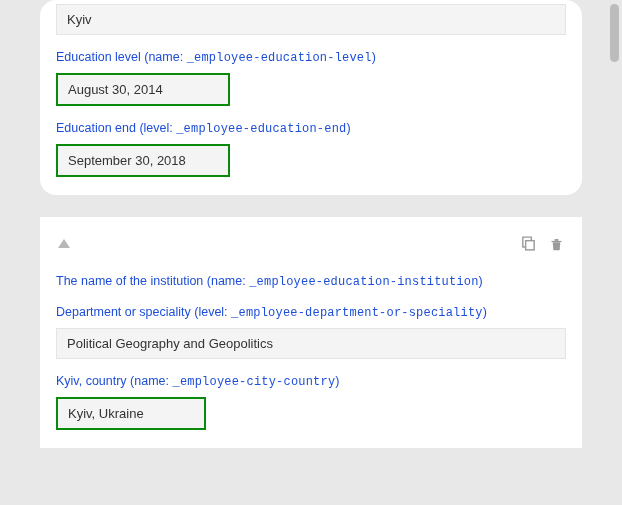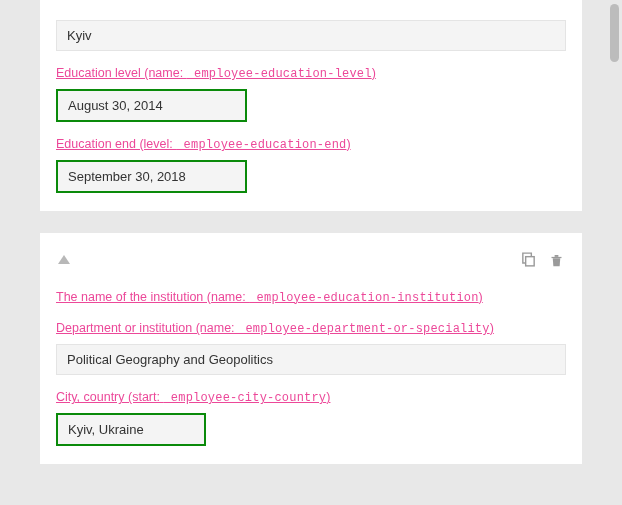--- a/index.html
+++ b/index.html
@@ -24,48 +24,48 @@
       height: 58px;
       background: #bcbcbc;
       border-radius: 5px;
     }
     .card {
       background: #fff;
       margin: 0 0 22px 0;
       padding: 0 16px 18px 16px;
     }
     .card.first {
-      padding-top: 16px;
+      padding-top: 0;
+      border-radius: 16px;
     }
     .card.second {
       padding-top: 12px;
     }
     .field-label {
       font-size: 12.5px;
-      color: #ec4899;
+      color: #1d4ed8;
       margin: 14px 0 6px 0;
       line-height: 1.4;
-      text-decoration: underline;
     }
     .field-label .code {
       font-family: "Courier New", monospace;
       font-size: 12px;
       letter-spacing: 0.2px;
     }
     .input {
       width: 100%;
       background: #f4f4f4;
       border: 1px solid #e4e4e4;
       padding: 7px 10px;
       font-size: 13px;
       color: #333;
       font-family: inherit;
     }
     .input.short {
-      width: 191px;
+      width: 174px;
       display: block;
     }
     .highlight {
       border: 2px solid #0a8a0a;
     }
     .card-header {
       display: flex;
       align-items: center;
       justify-content: space-between;
       padding: 6px 2px 6px 2px;
@@ -136,26 +136,26 @@
           </svg>
         </span>
       </div>
     </div>
 
     <div class="field-label">
       <span>The name of the institution (name: </span><span class="code">_employee-education-institution</span><span>)</span>
     </div>
 
     <div class="field-label">
-      <span>Department or institution (name: </span><span class="code">_employee-department-or-speciality</span><span>)</span>
+      <span>Department or speciality (level: </span><span class="code">_employee-department-or-speciality</span><span>)</span>
     </div>
     <input class="input" type="text" value="Political Geography and Geopolitics" style="">
 
     <div class="field-label">
-      <span>City, country (start: </span><span class="code">_employee-city-country</span><span>)</span>
+      <span>Kyiv, country (name: </span><span class="code">_employee-city-country</span><span>)</span>
     </div>
     <div>
       <input class="input short highlight" style="width: 150px;" type="text" value="Kyiv, Ukraine">
     </div>
 
     
   </div>
 
 </div>
 

